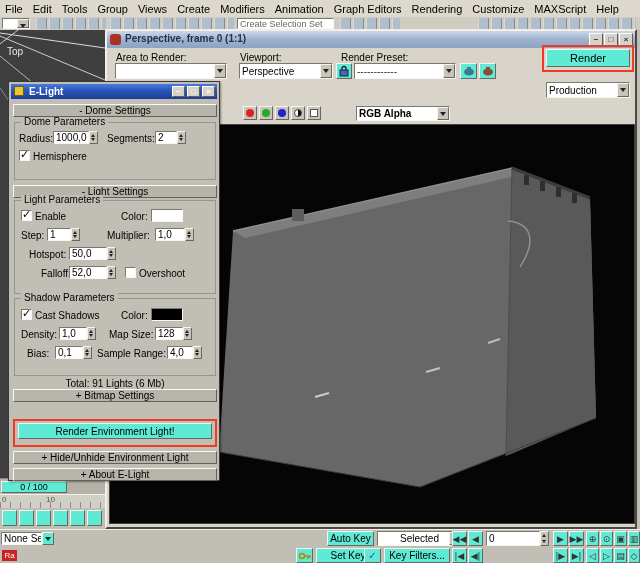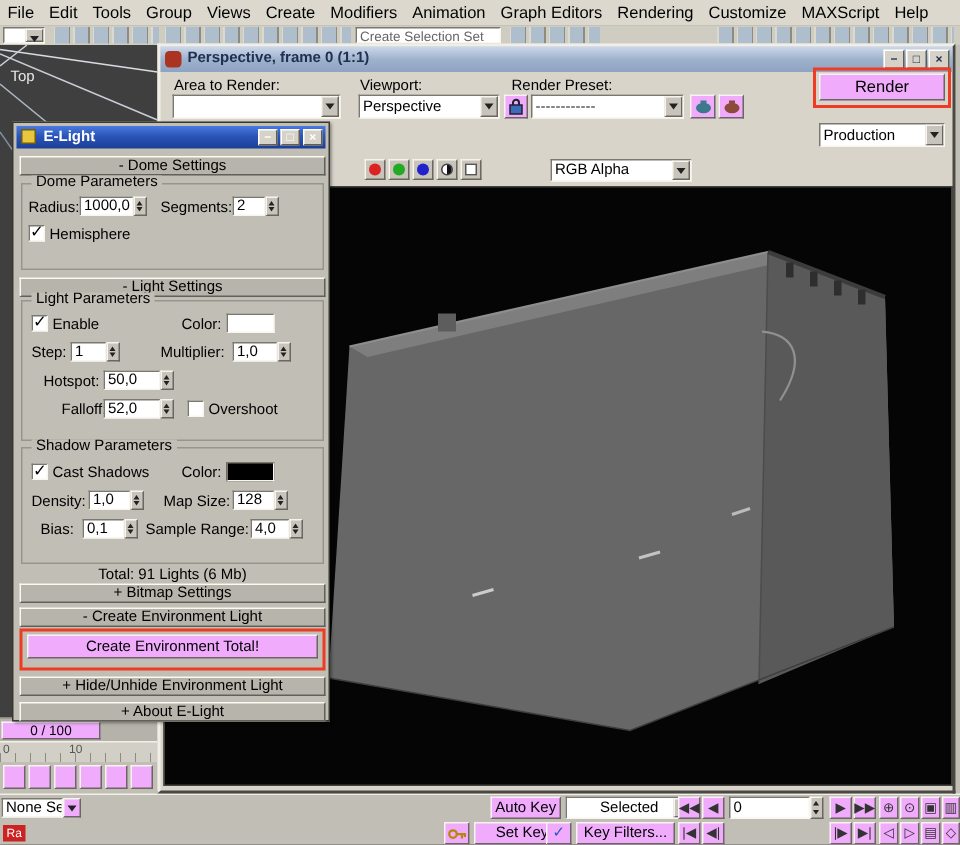--- a/index.html
+++ b/index.html
@@ -1,20 +1,20 @@
 <!DOCTYPE html>
 <html><head>
 <meta charset="utf-8">
 <style>
   html,body{margin:0;padding:0;}
   body{width:640px;height:563px;position:relative;overflow:hidden;
        background:#c1beb5;font-family:"Liberation Sans","DejaVu Sans",sans-serif;
        font-size:10px;color:#000;}
   .abs{position:absolute;}
-  .btn{position:absolute;background:#f0abfc;border:1px solid;
+  .btn{position:absolute;background:#5eead4;border:1px solid;
        border-color:#f6f4ec #69675f #69675f #f6f4ec;
        display:flex;align-items:center;justify-content:center;
        font-size:10px;white-space:nowrap;cursor:default;box-sizing:border-box;}
   .fld{position:absolute;background:#fff;border:1px solid;
        border-color:#7b796f #f8f6ee #f8f6ee #7b796f;font-size:10px;
        display:flex;align-items:center;padding:0 2px;white-space:nowrap;
        overflow:hidden;box-sizing:border-box;}
   .arrowbox{position:absolute;right:0;top:0;bottom:0;width:12px;background:#c8c4bb;
        border:1px solid;border-color:#f6f4ec #69675f #69675f #f6f4ec;box-sizing:border-box;}
   .arrowbox::after{content:"";position:absolute;left:2px;top:4px;
@@ -239,21 +239,21 @@
     </div>
   <div class="chan" style="left:168px;top:75px;">
       <i style="background:#22c;"></i>
     </div>
   <div class="chan" style="left:184px;top:75px;">
       <i style="background:linear-gradient(90deg,#fff 50%,#111 50%);border:1px solid #444;box-sizing:border-box;"></i>
     </div>
   <div class="chan" style="left:200px;top:75px;">
       <i style="background:#fff;border:1px solid #555;border-radius:0;box-sizing:border-box;"></i>
     </div>
-  <div class="fld" style="left:260px;top:75px;width:94px;height:15px;">
+  <div class="fld" style="left:249px;top:75px;width:94px;height:15px;font-weight:bold;">
     <span>RGB Alpha</span>
     <div class="arrowbox"></div>
   </div>
 
   <div id="rfw-canvas">
     <svg width="524" height="398" viewBox="0 0 524 398">
       <polygon points="123,106 402,43 480,73 486,293 310,362 109,327" fill="#676767"></polygon>
       <polygon points="123,106 402,43 414,49 135,113" fill="#7e7e7e"></polygon>
       <polygon points="402,43 480,73 486,293 396,331" fill="#595959"></polygon>
       <line x1="402" y1="43" x2="396" y2="331" stroke="#4c4c4c"></line>
@@ -331,18 +331,17 @@
   <span class="lbl" style="left:18px;top:266px;">Bias:</span>
   <div class="fld" style="left:46px;top:264px;width:28px;height:13px;">0,1</div>
   <div class="spin" style="left:74px;top:264px;height:13px;"></div>
   <span class="lbl" style="left:88px;top:266px;">Sample Range:</span>
   <div class="fld" style="left:158px;top:264px;width:26px;height:13px;">4,0</div>
   <div class="spin" style="left:184px;top:264px;height:13px;"></div>
 
   <div class="lbl" style="left:0;top:296px;width:212px;text-align:center;">Total: 91 Lights (6 Mb)</div>
 
   <div class="rollbar" style="top:307px;">+ Bitmap Settings</div>
-  <div class="rollbar" style="top:323px;">- Create Environment Light</div>
-  <div class="btn" style="left:9px;top:341px;width:194px;height:16px;">Create Environment Total!</div>
+  <div class="btn" style="left:9px;top:341px;width:194px;height:16px;">Render Environment Light!</div>
   <div class="red-annot" style="left:4px;top:337px;width:200px;height:24px;"></div>
   <div class="rollbar" style="top:386px;">+ About E-Light</div>
   <div class="rollbar" style="top:369px;">+ Hide/Unhide Environment Light</div>
 </div>
 
 </body></html>

